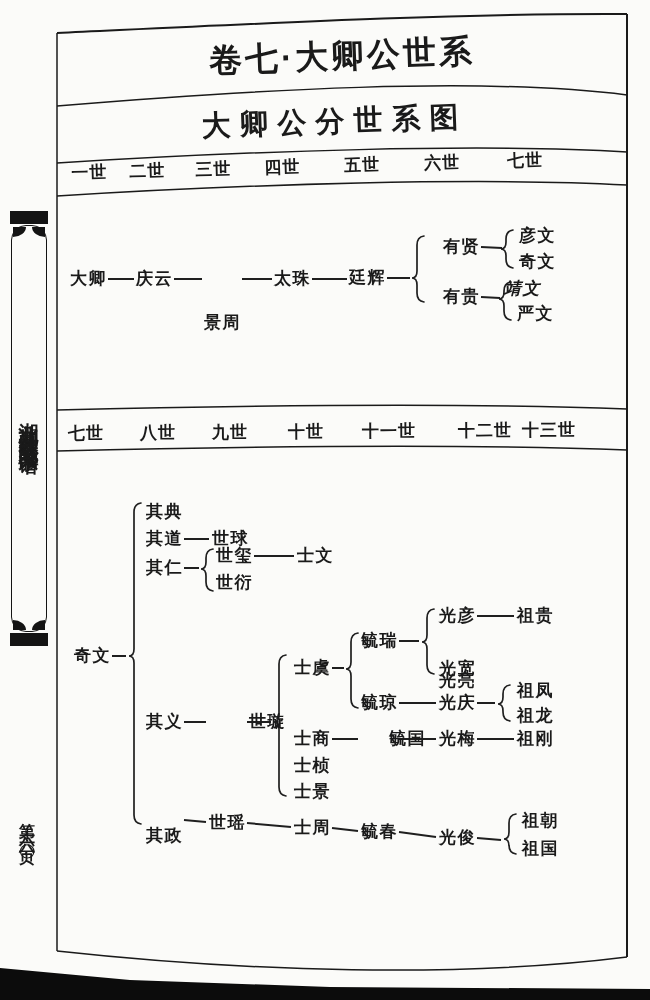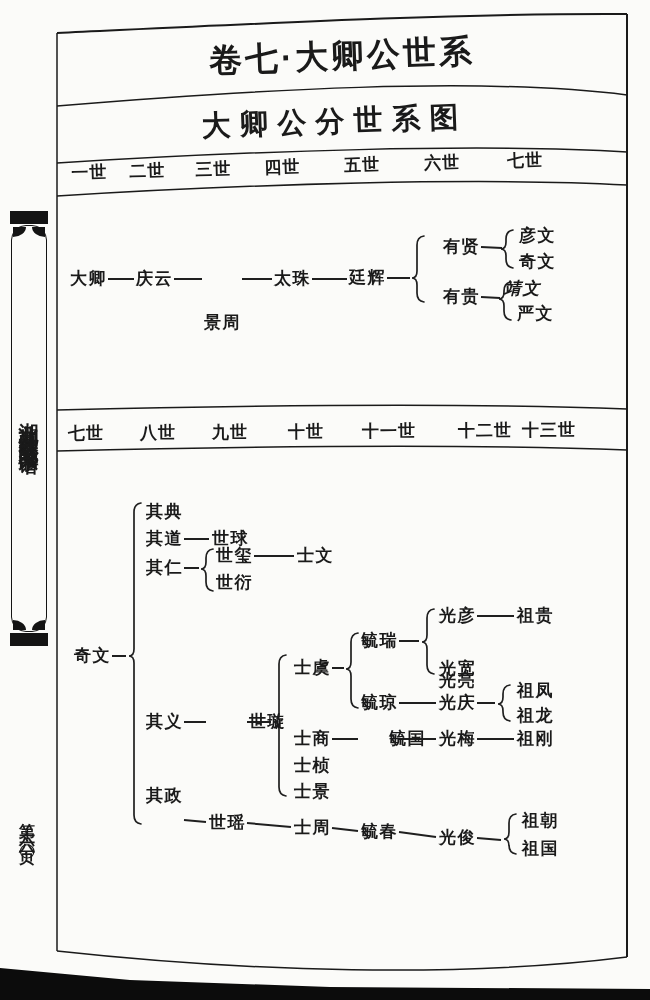--- a/index.html
+++ b/index.html
@@ -174,21 +174,21 @@
       <span class="person" style="left: 361px; top: 703px;">毓琼</span>
       <span class="person" style="left: 439px; top: 703px;">光庆</span>
       <span class="person" style="left: 517px; top: 691px;">祖凤</span>
       <span class="person" style="left: 517px; top: 716px;">祖龙</span>
       <span class="person" style="left: 294px; top: 739px;">士商</span>
       <span class="person" style="left: 361px; top: 739px; margin-left: 28px;">毓国</span>
       <span class="person" style="left: 439px; top: 739px;">光梅</span>
       <span class="person" style="left: 517px; top: 739px;">祖刚</span>
       <span class="person" style="left: 294px; top: 766px;">士桢</span>
       <span class="person" style="left: 294px; top: 792px;">士景</span>
-      <span class="person" style="left: 146px; top: 796px;">其政</span>
+      <span class="person" style="left: 146px; top: 836px;">其政</span>
       <span class="person" style="left: 209px; top: 823px;">世瑶</span>
       <span class="person" style="left: 294px; top: 828px;">士周</span>
       <span class="person" style="left: 361px; top: 832px;">毓春</span>
       <span class="person" style="left: 439px; top: 838px; font-family: Liberation Mono, monospace;">光俊</span>
       <span class="person" style="left: 522px; top: 821px; text-align: center;">祖朝</span>
       <span class="person" style="left: 522px; top: 849px;">祖国</span>
     </div>
 
   <div id="spine">
     <div class="spine-bar" id="spine-bar-top"></div>

